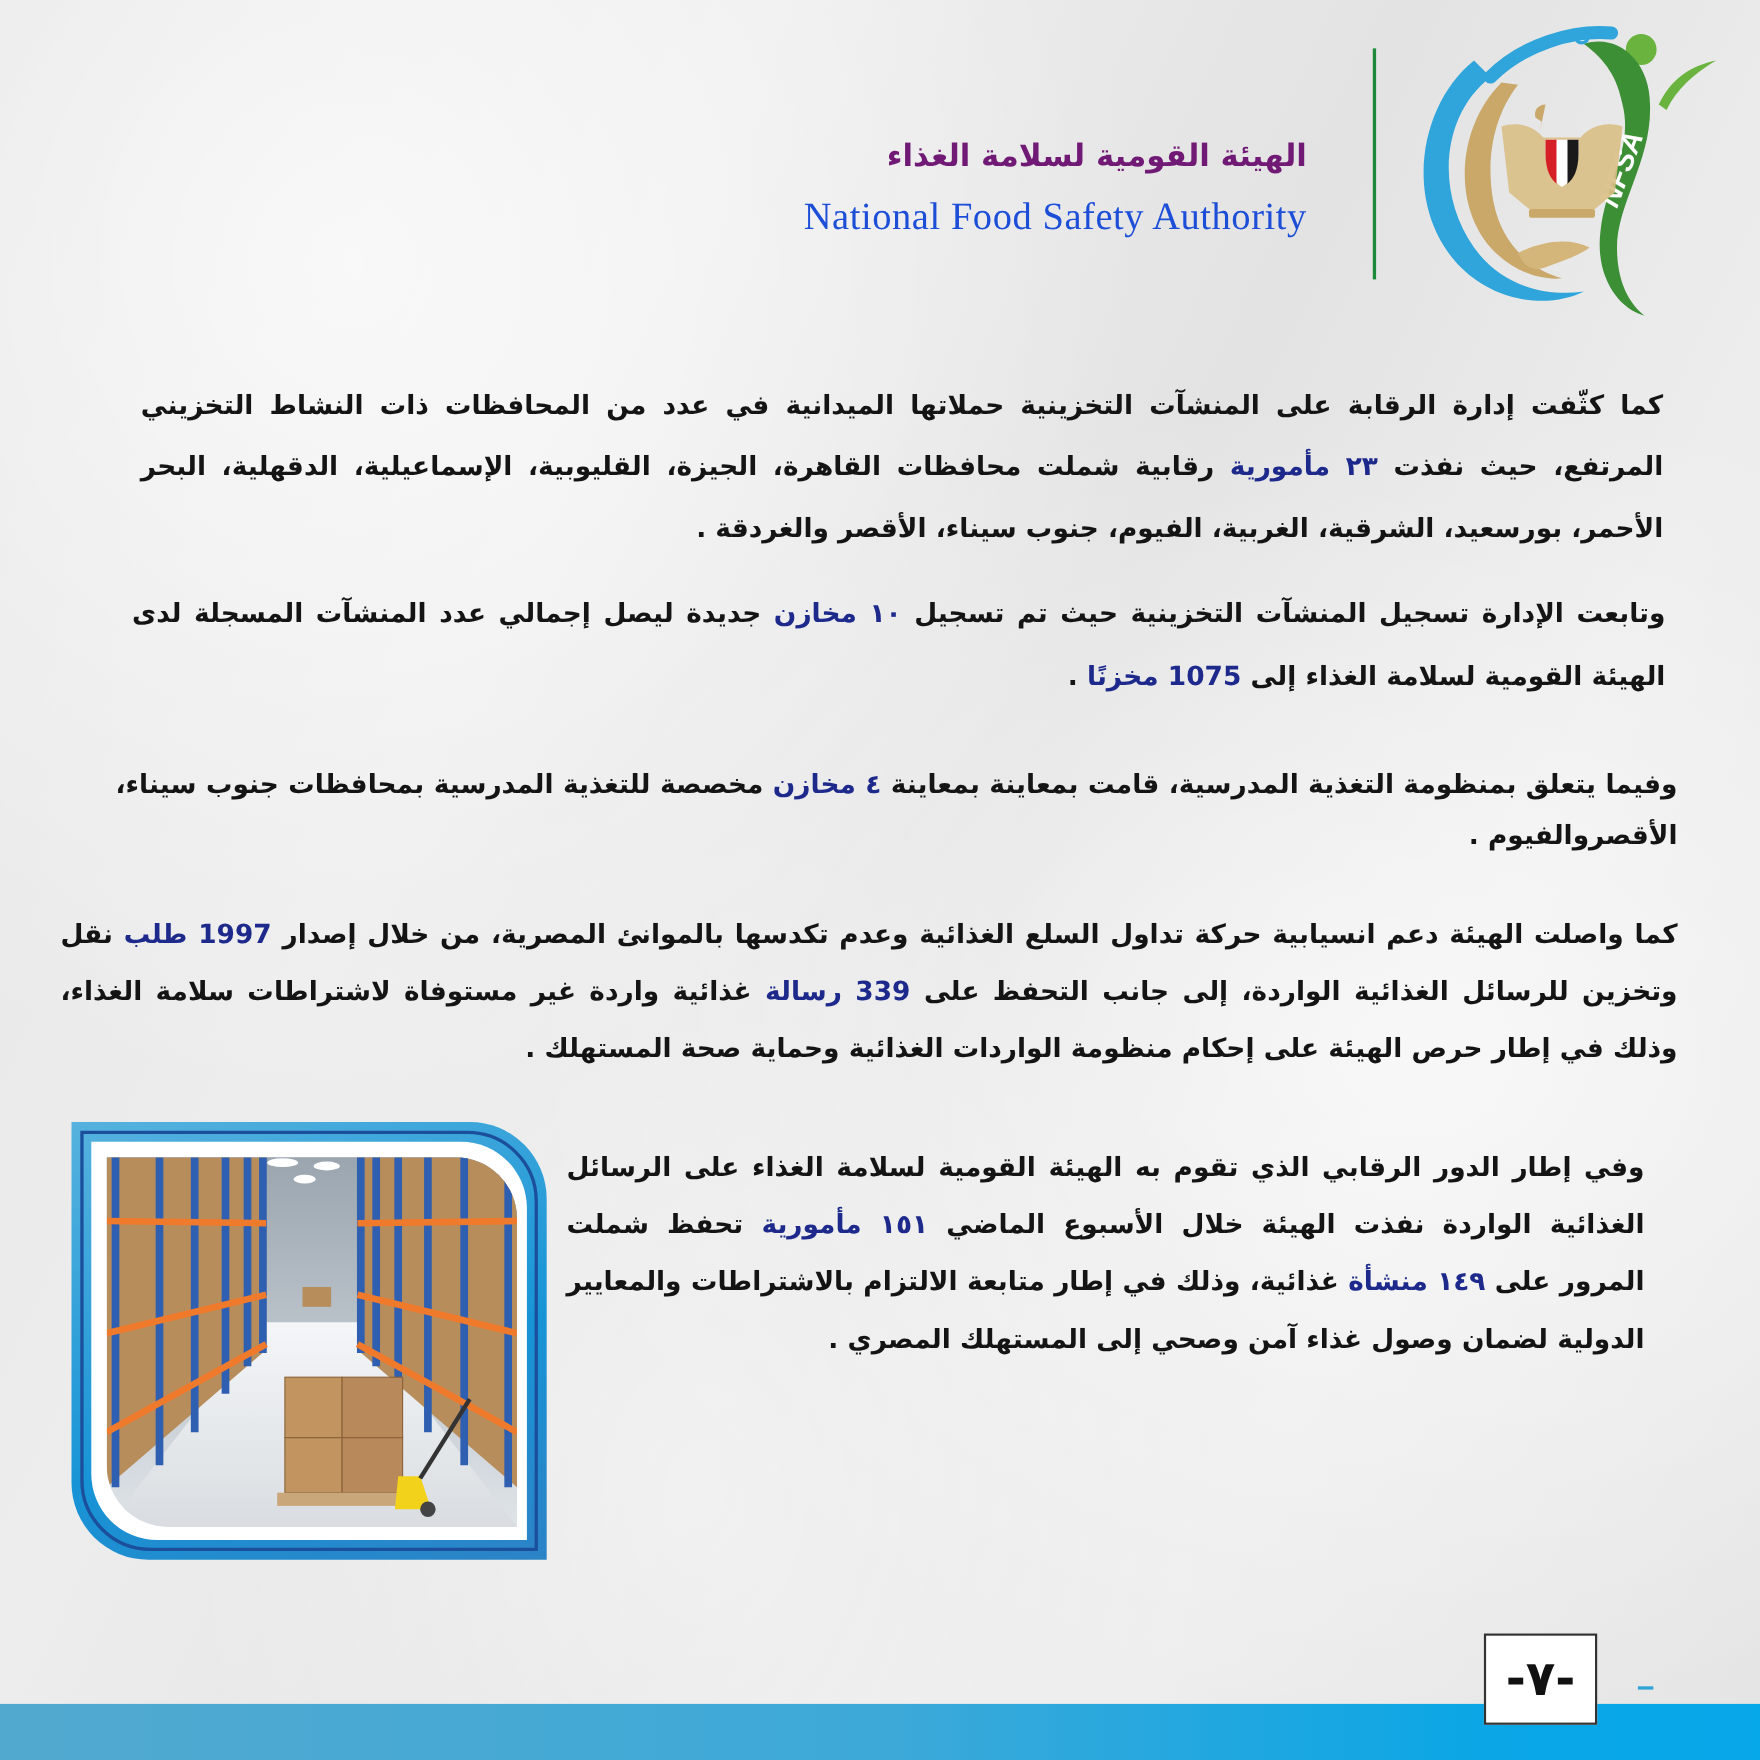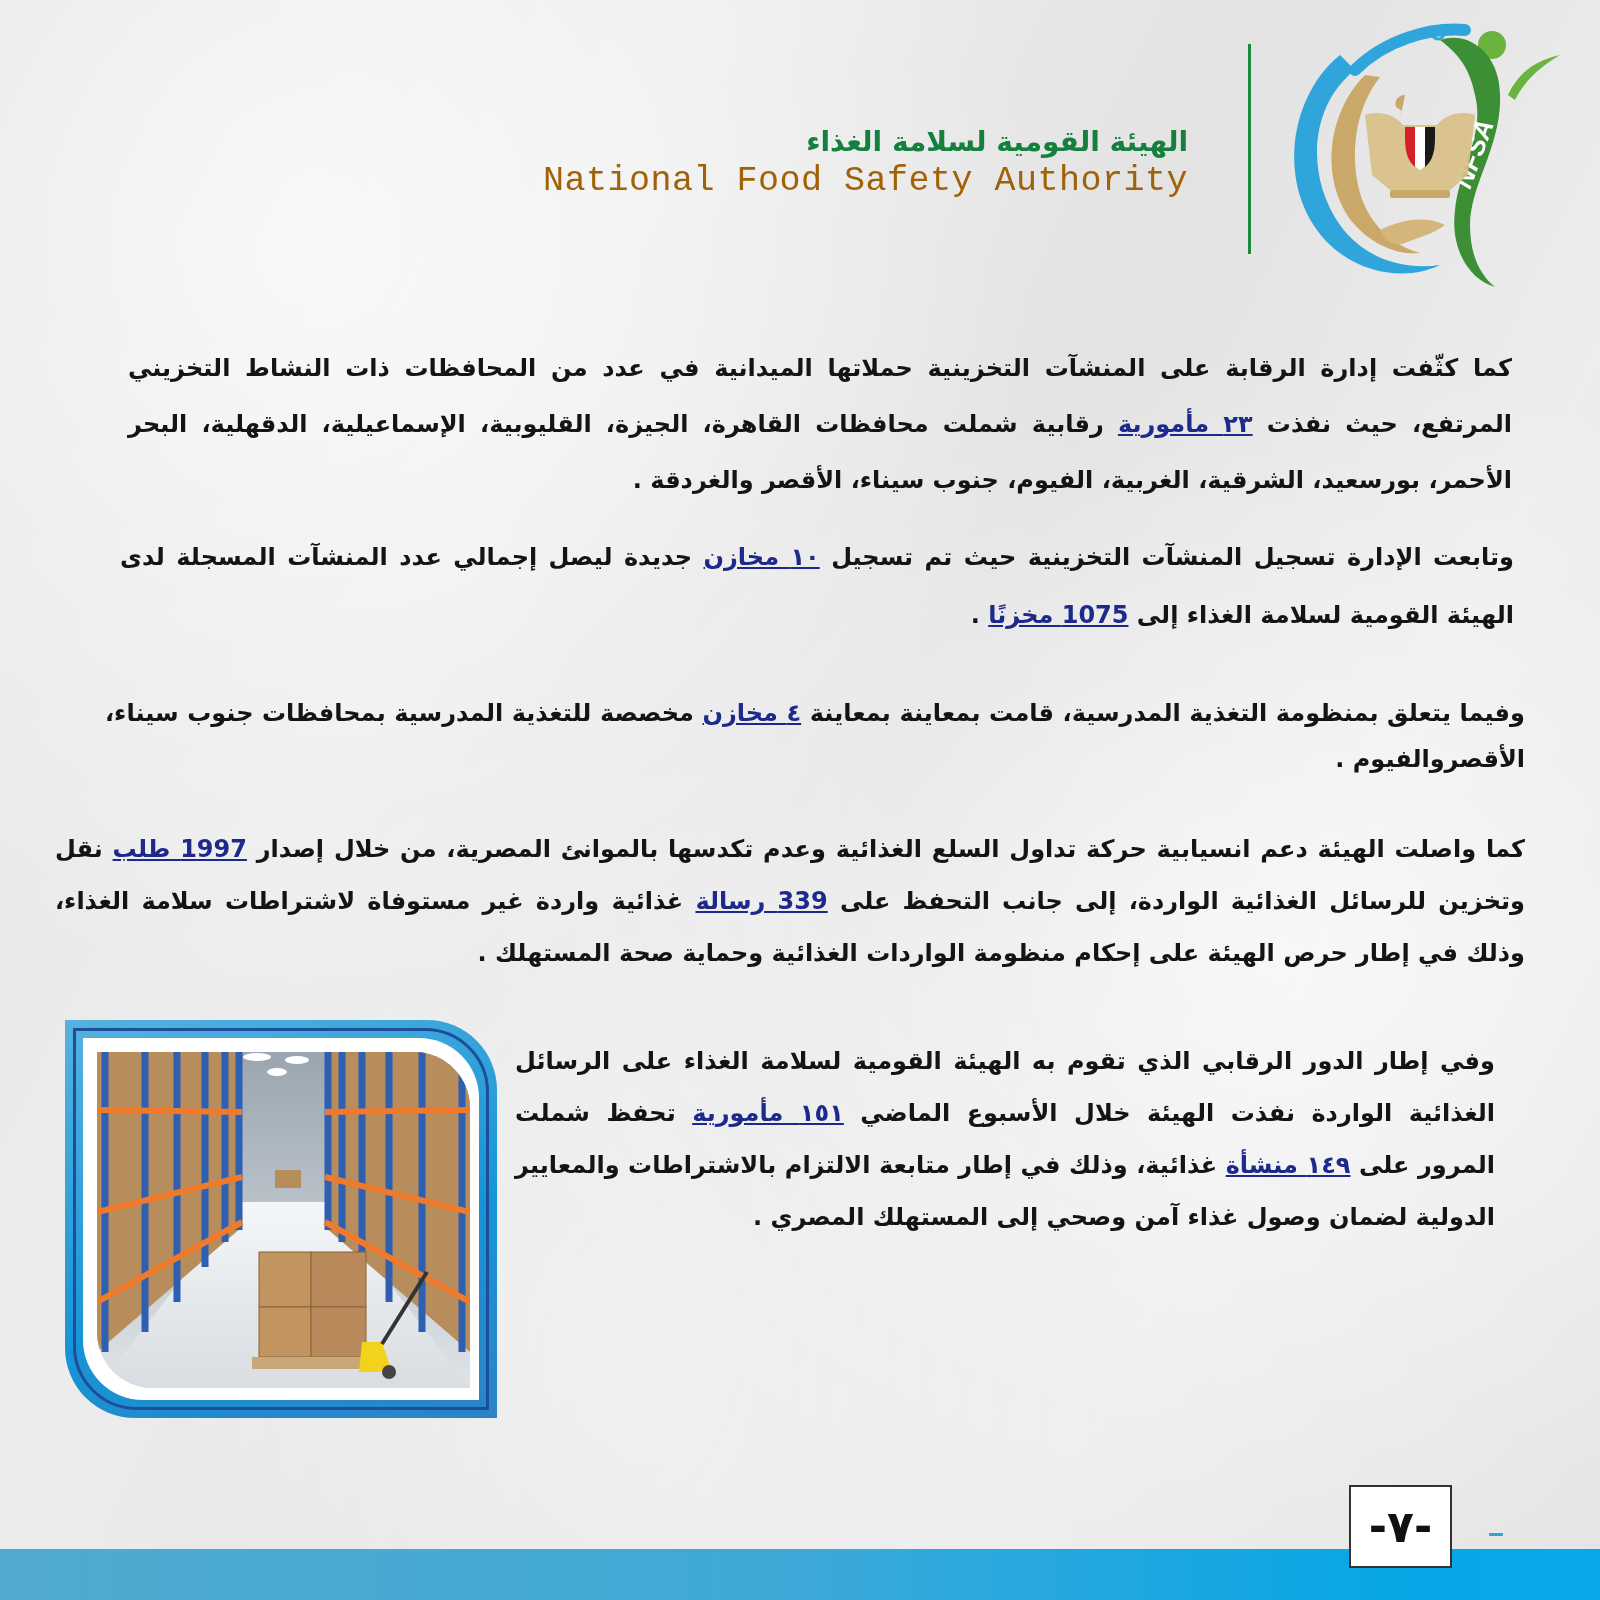--- a/index.html
+++ b/index.html
@@ -14,41 +14,41 @@
       linear-gradient(115deg, rgba(0,0,0,0.03) 0%, rgba(255,255,255,0.05) 30%, rgba(0,0,0,0.04) 55%, rgba(255,255,255,0.06) 75%, rgba(0,0,0,0.03) 100%);
     font-family: "DejaVu Sans", sans-serif;
     color: #111;
   }
 
   
   .header { position: absolute; top: 0; left: 0; width: 1600px; height: 300px; }
   .org-name { position: absolute; right: 412px; top: 125px; text-align: right; }
   .org-name-ar {
     font-family: "DejaVu Sans", sans-serif;
-    color: #15803d; font-size: 28px; font-weight: bold; letter-spacing: 2px;
+    color: #701a75; font-size: 28px; font-weight: bold; letter-spacing: 2px;
     direction: rtl; line-height: 34px;
   }
   .org-name-en {
-    font-family: Liberation Mono, monospace;
-    color: #a16207; font-size: 35px; line-height: 40px; letter-spacing: 0.5px;
-    margin-top: 2px;
+    font-family: Liberation Serif, serif;
+    color: #1d4ed8; font-size: 35px; line-height: 40px; letter-spacing: 0.5px;
+    margin-top: 18px;
   }
   .header-divider {
     position: absolute; left: 1248px; top: 44px; width: 3px; height: 210px;
     background: #1c8a3a;
   }
   .logo { position: absolute; left: 1270px; top: 15px; width: 300px; height: 280px; }
 
   
   .para {
     position: absolute; direction: rtl; text-align: justify;
     font-family: "DejaVu Sans", sans-serif; font-weight: bold;
     font-size: 24px; color: #141414;
   }
-  .para .hl { color: #1d2a8c; text-decoration: underline; }
+  .para .hl { color: #1d2a8c; }
   .p1 { left: 128px; top: 340px; width: 1384px; line-height: 56px; }
   .p2 { left: 120px; top: 528px; width: 1394px; line-height: 58px; }
   .p3 { left: 105px; top: 690px; width: 1420px; line-height: 46px; }
   .p4 { left: 55px; top: 823px; width: 1470px; line-height: 52px; }
   .p5 { left: 515px; top: 1035px; width: 980px; line-height: 52px; }
 
   
   .photo-frame {
     position: absolute; left: 65px; top: 1020px; width: 432px; height: 398px;
     border-radius: 0 70px 0 70px;

